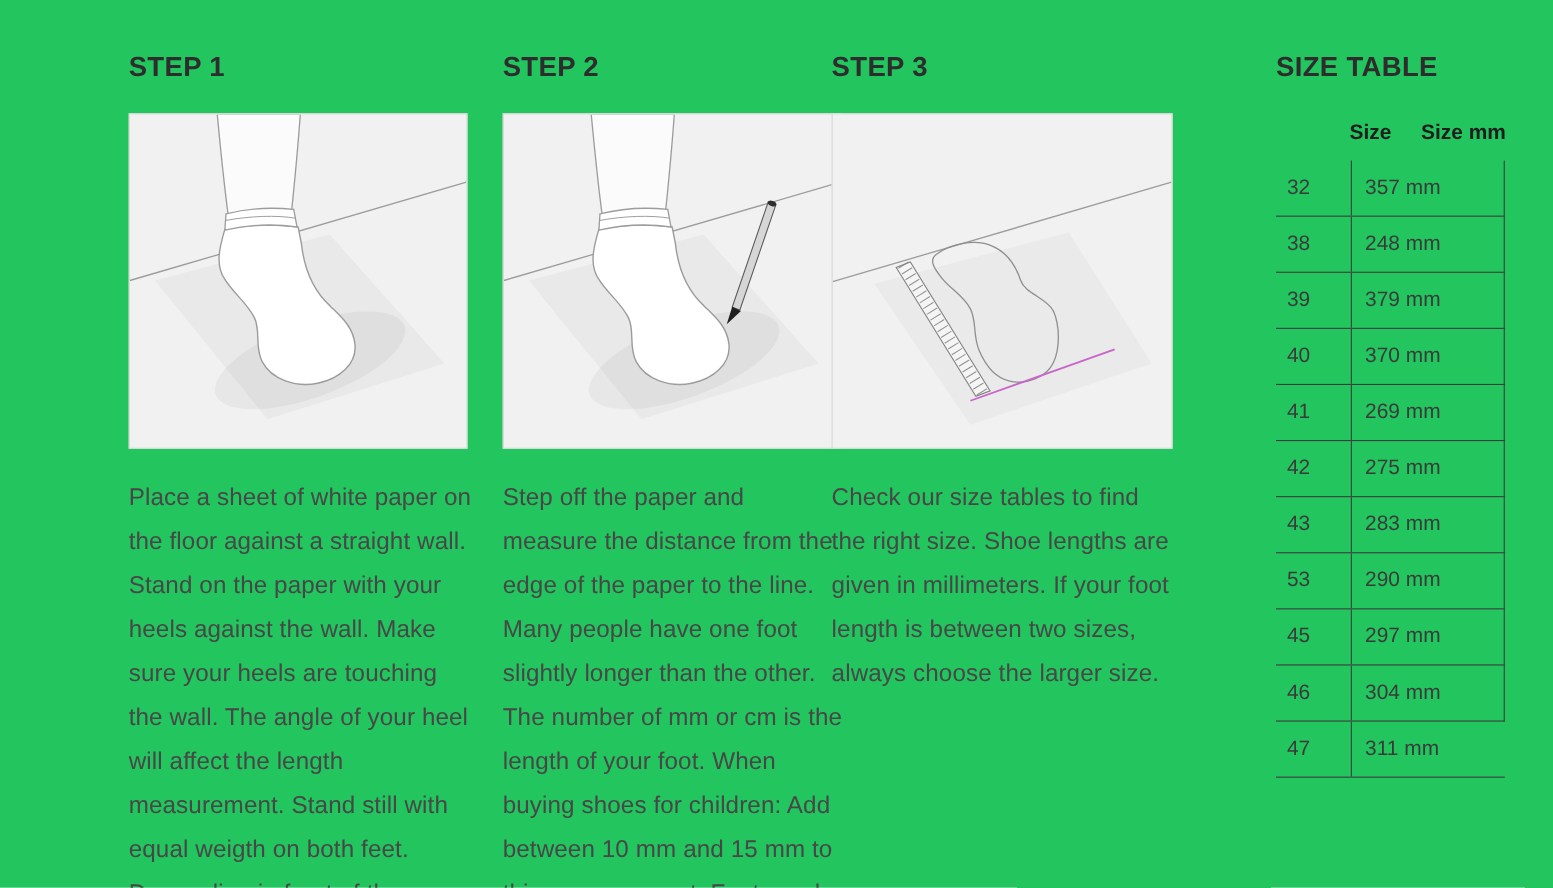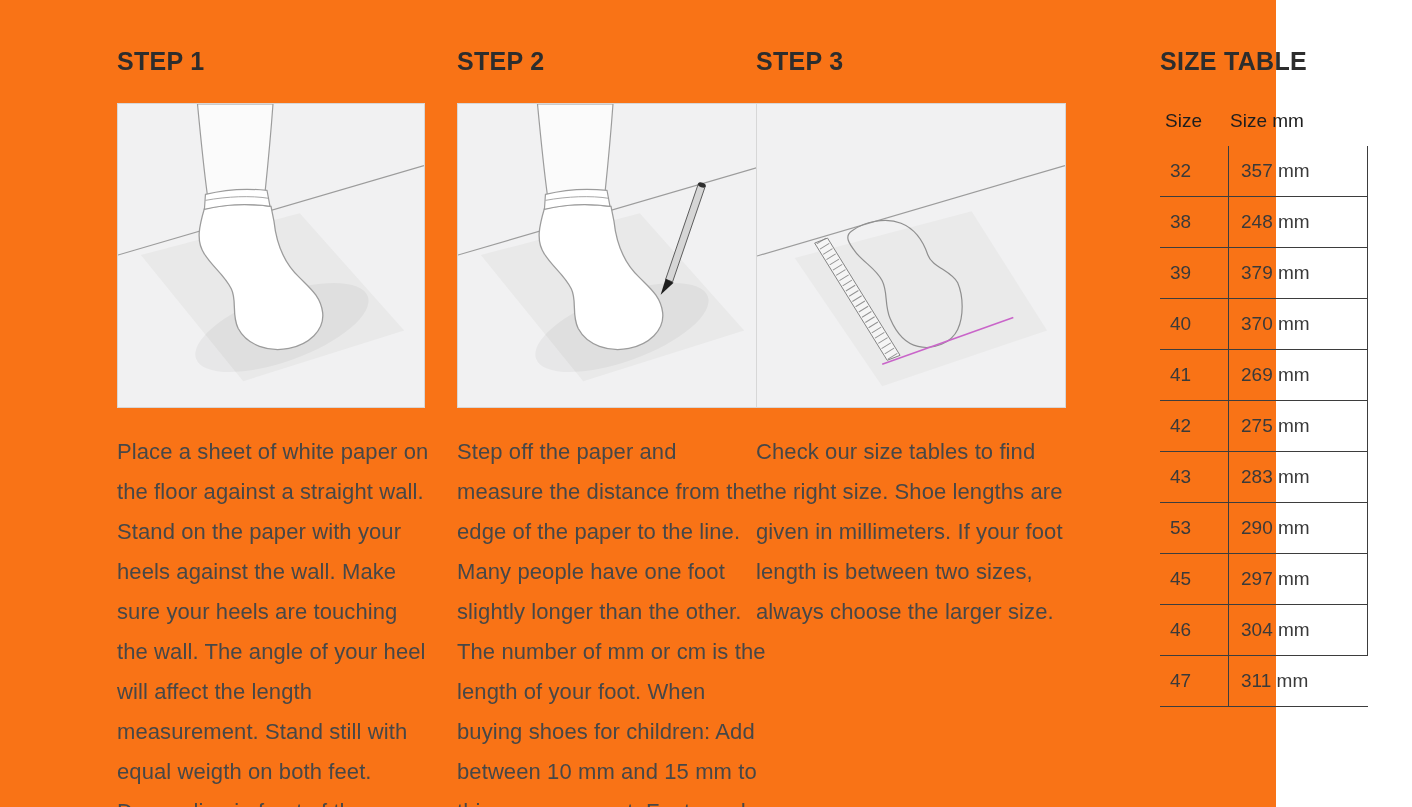--- a/index.html
+++ b/index.html
@@ -1,41 +1,41 @@
 <!DOCTYPE html>
 <html><head>
 <meta charset="utf-8">
 <style>
   html,body{margin:0;padding:0;}
   body{
     width:1412px;height:807px;background:#ffffff;overflow:hidden;
     font-family:"Liberation Sans","DejaVu Sans",sans-serif;
     -webkit-text-size-adjust:none;
   }
-  #app{position:relative;width:1276px;height:807px;background:#f97316;}
+  #app{position:relative;width:1412px;height:807px;background:#22c55e;}
   .col{position:absolute;top:46px;}
   .col-step1{left:117px;width:310px;}
   .col-step2{left:457px;width:310px;}
   .col-step3{left:756px;width:312px;}
   .col-table{left:1160px;width:209px;}
   .step-heading{
     margin:0;font-size:25px;font-weight:700;color:#2d2d2d;
     letter-spacing:.3px;line-height:30px;
   }
   .illo{
     margin-top:27px;width:306px;height:303px;
     border:1px solid #d7d7d7;background:#f1f1f2;overflow:hidden;
   }
   .col-step3 .illo{width:308px;}
   .step-text{
     margin:24px 0 0;width:312px;
     font-size:22px;line-height:40px;color:#474747;letter-spacing:.1px;
   }
   
-  .thead{display:flex;margin-top:34px;height:22px;font-size:19px;font-weight:400;color:#1e1e1e;}
+  .thead{display:flex;margin-top:34px;height:22px;font-size:19px;font-weight:700;color:#1e1e1e;justify-content:flex-end;}
   .th1{width:70px;padding-left:5px;box-sizing:border-box;}
   .tbody{margin-top:14px;width:208px;}
   .trow{display:flex;height:50px;border-bottom:1px solid #3d3d3d;border-right:1px solid #3d3d3d;}
   .trow:last-child{border-right:none;}
   .tc1{
     width:69px;box-sizing:border-box;border-right:1px solid #3d3d3d;
     display:flex;align-items:center;padding-left:10px;
     font-size:19px;color:#3a3a3a;
   }
   .tc2{

